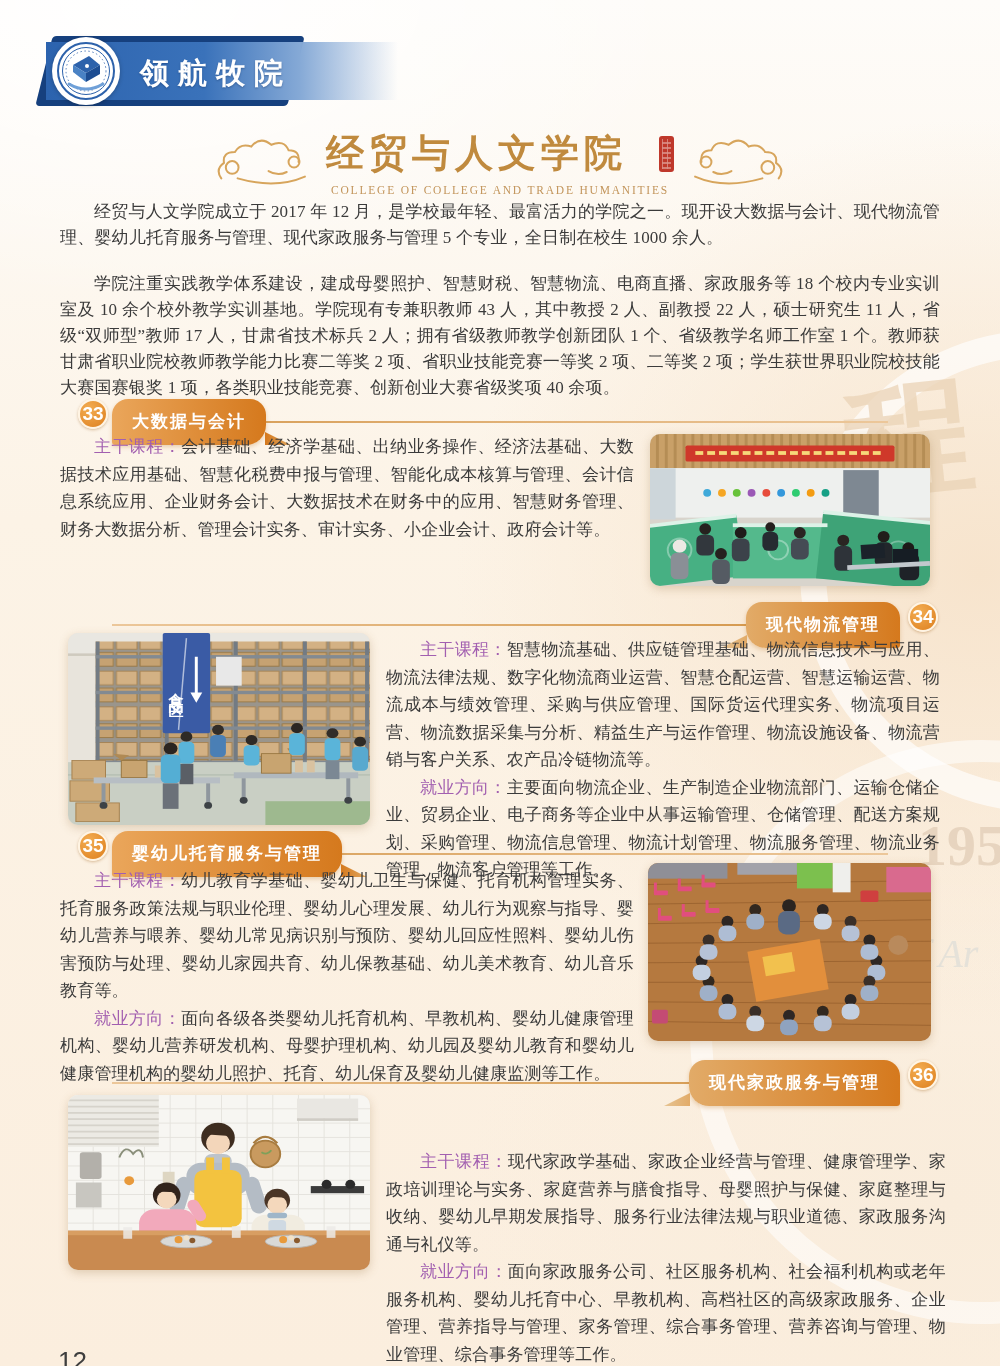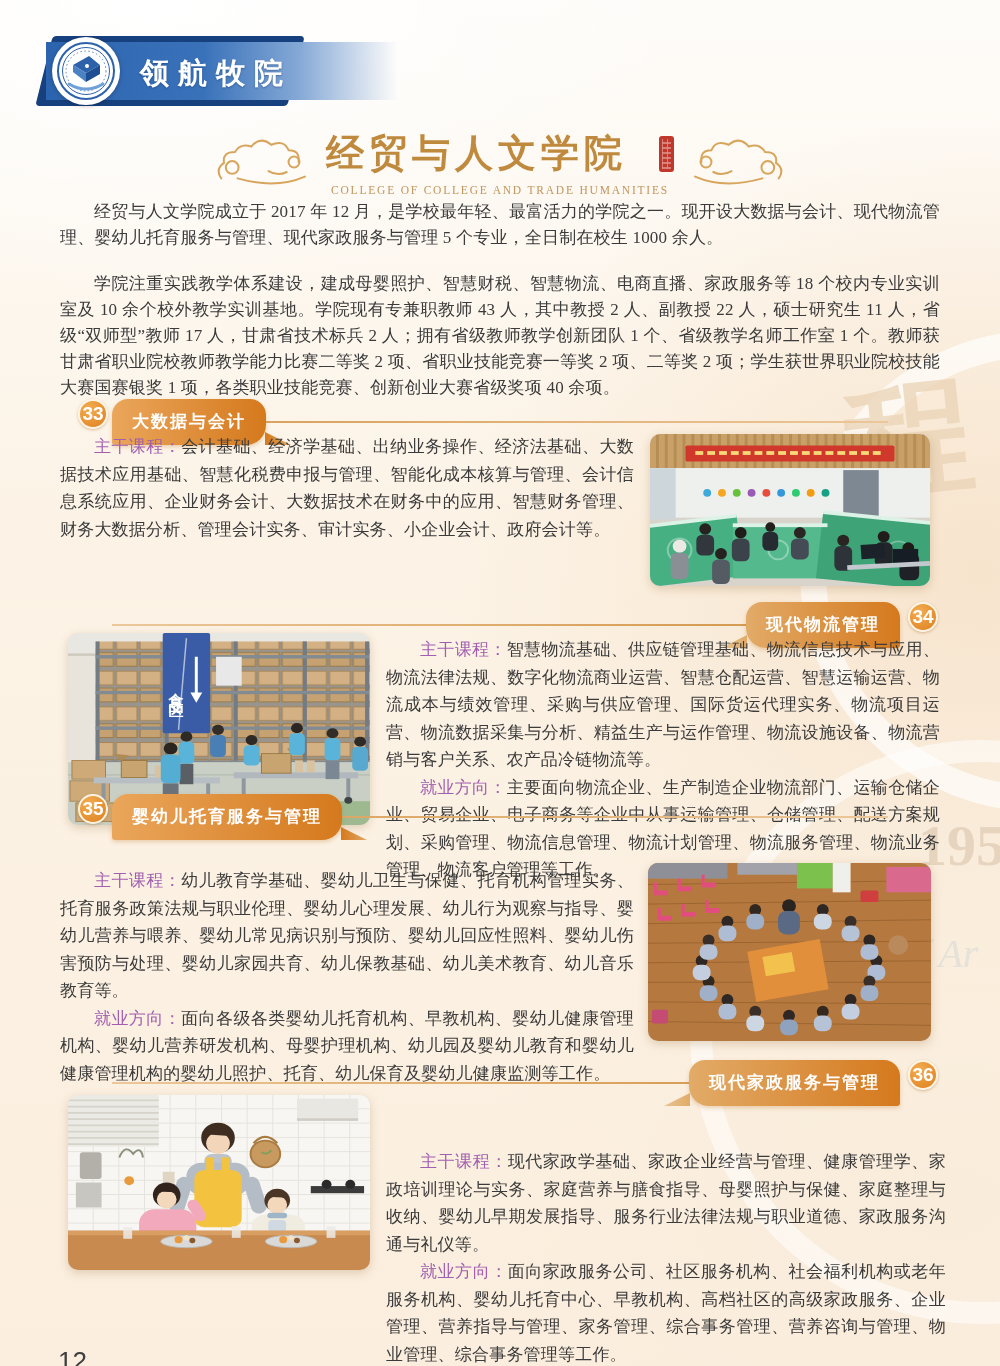--- a/index.html
+++ b/index.html
@@ -312,21 +312,21 @@
     </svg>
   </div>
 
   <div class="sign-text" style="left:166px;top:640px;height:96px;">食品区</div>
 
   <div class="sec-text" style="left:386px;top:636px;width:554px;">
     <p><span class="lbl">主干课程：</span><span>智慧物流基础、供应链管理基础、物流信息技术与应用、物流法律法规、数字化物流商业运营、智慧仓配运营、智慧运输运营、物流成本与绩效管理、采购与供应管理、国际货运代理实务、物流项目运营、物流数据采集与分析、精益生产与运作管理、物流设施设备、物流营销与客户关系、农产品冷链物流等。</span></p>
     <p><span class="lbl">就业方向：</span><span>主要面向物流企业、生产制造企业物流部门、运输仓储企业、贸易企业、电子商务等企业中从事运输管理、仓储管理、配送方案规划、采购管理、物流信息管理、物流计划管理、物流服务管理、物流业务管理、物流客户管理等工作。</span></p>
   </div>
 
-  <div class="sec-head left" style="top:794px;">
+  <div class="sec-head left" style="top:831px;">
     <div class="hline"></div>
     <div class="badge">
         <span>35</span>
       </div>
     <div class="pill"><span>婴幼儿托育服务与管理</span><i class="tail"></i></div>
   </div>
 
   <div class="sec-text" style="left:60px;top:867px;width:574px;">
     <p><span class="lbl">主干课程：</span><span>幼儿教育学基础、婴幼儿卫生与保健、托育机构管理实务、托育服务政策法规与职业伦理、婴幼儿心理发展、幼儿行为观察与指导、婴幼儿营养与喂养、婴幼儿常见病识别与预防、婴幼儿回应性照料、婴幼儿伤害预防与处理、婴幼儿家园共育、幼儿保教基础、幼儿美术教育、幼儿音乐教育等。</span></p>
     <p><span class="lbl">就业方向：</span><span>面向各级各类婴幼儿托育机构、早教机构、婴幼儿健康管理机构、婴幼儿营养研发机构、母婴护理机构、幼儿园及婴幼儿教育和婴幼儿健康管理机构的婴幼儿照护、托育、幼儿保育及婴幼儿健康监测等工作。</span></p>

